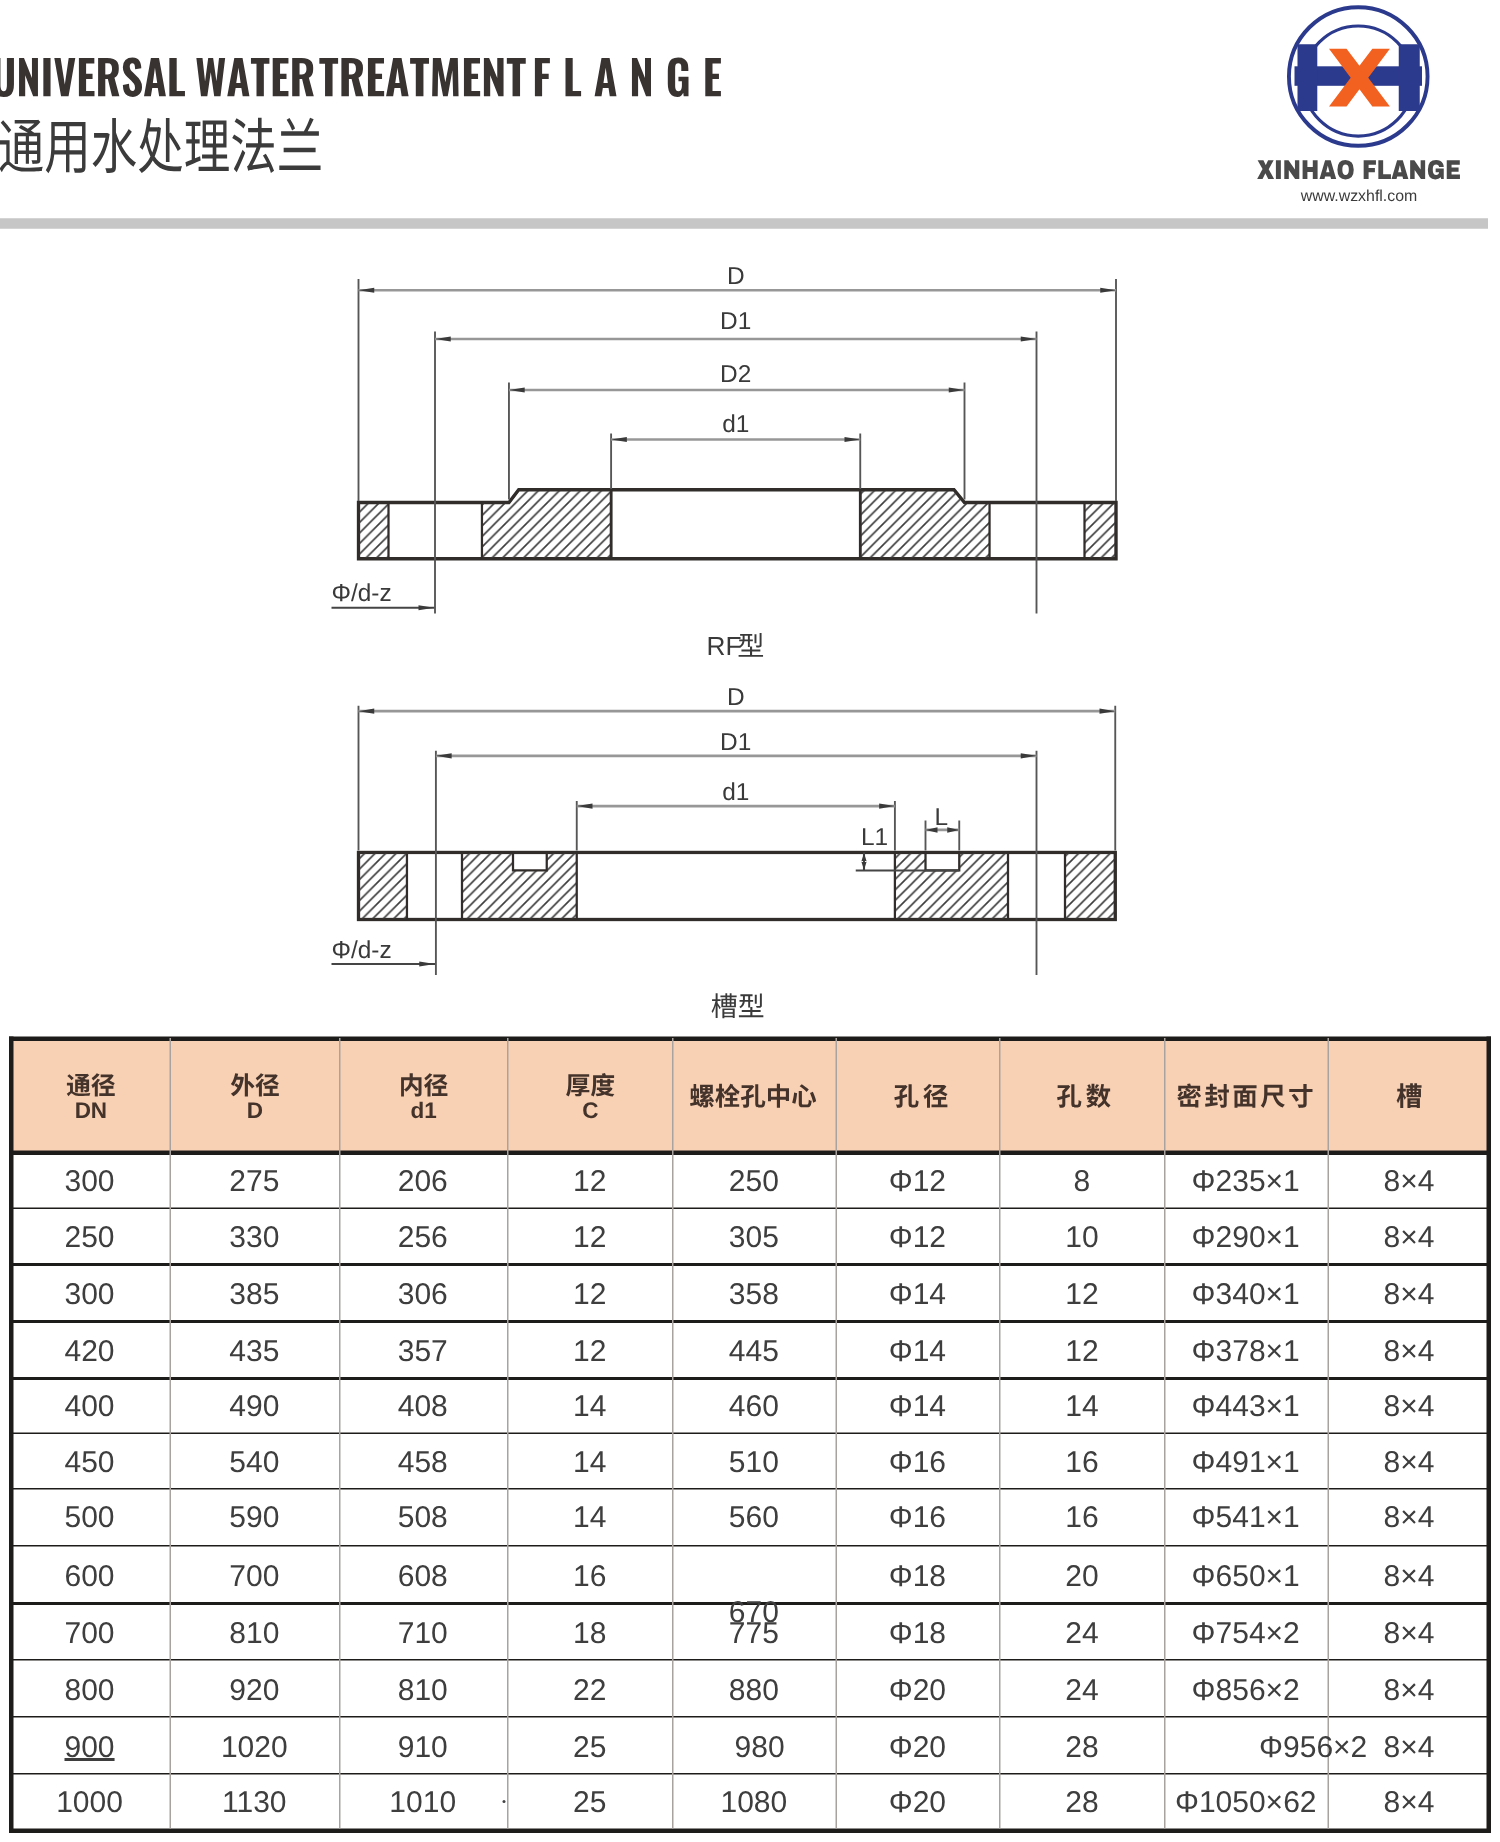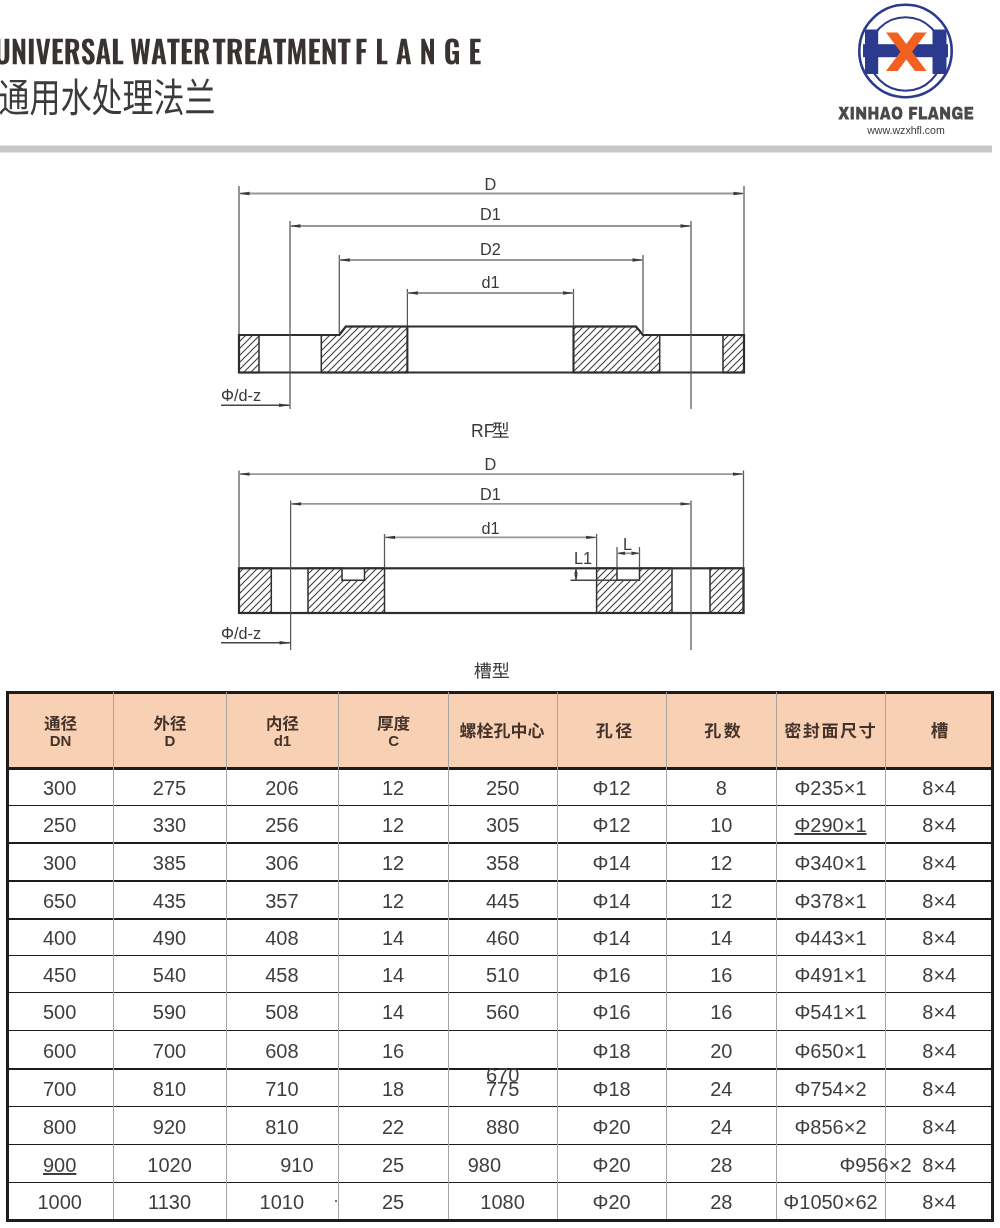--- a/index.html
+++ b/index.html
@@ -42,32 +42,32 @@
 <div class="cell" style="left:666.2px;top:769.05px;width:110.19999999999993px;">8</div>
 <div class="cell" style="left:776.4px;top:769.05px;width:108.20000000000005px;">Φ235×1</div>
 <div class="cell" style="left:884.6px;top:769.05px;width:109.39999999999998px;">8×4</div>
 <div class="cell" style="left:6px;top:806.05px;width:107.4px;">250</div>
 <div class="cell" style="left:113.4px;top:806.05px;width:112.29999999999998px;">330</div>
 <div class="cell" style="left:225.7px;top:806.05px;width:112.30000000000001px;">256</div>
 <div class="cell" style="left:338px;top:806.05px;width:110.19999999999999px;">12</div>
 <div class="cell" style="left:448.2px;top:806.05px;width:108.80000000000001px;">305</div>
 <div class="cell" style="left:557px;top:806.05px;width:109.20000000000005px;">Φ12</div>
 <div class="cell" style="left:666.2px;top:806.05px;width:110.19999999999993px;">10</div>
-<div class="cell" style="left:776.4px;top:806.05px;width:108.20000000000005px;text-decoration:underline;">Φ290×1</div>
+<div class="cell" style="left:776.4px;top:806.05px;width:108.20000000000005px;">Φ290×1</div>
 <div class="cell" style="left:884.6px;top:806.05px;width:109.39999999999998px;">8×4</div>
 <div class="cell" style="left:6px;top:844.1px;width:107.4px;">300</div>
 <div class="cell" style="left:113.4px;top:844.1px;width:112.29999999999998px;">385</div>
 <div class="cell" style="left:225.7px;top:844.1px;width:112.30000000000001px;">306</div>
 <div class="cell" style="left:338px;top:844.1px;width:110.19999999999999px;">12</div>
 <div class="cell" style="left:448.2px;top:844.1px;width:108.80000000000001px;">358</div>
 <div class="cell" style="left:557px;top:844.1px;width:109.20000000000005px;">Φ14</div>
 <div class="cell" style="left:666.2px;top:844.1px;width:110.19999999999993px;">12</div>
 <div class="cell" style="left:776.4px;top:844.1px;width:108.20000000000005px;">Φ340×1</div>
 <div class="cell" style="left:884.6px;top:844.1px;width:109.39999999999998px;">8×4</div>
-<div class="cell" style="left:6px;top:881.65px;width:107.4px;">650</div>
+<div class="cell" style="left:6px;top:881.65px;width:107.4px;">420</div>
 <div class="cell" style="left:113.4px;top:881.65px;width:112.29999999999998px;">435</div>
 <div class="cell" style="left:225.7px;top:881.65px;width:112.30000000000001px;">357</div>
 <div class="cell" style="left:338px;top:881.65px;width:110.19999999999999px;">12</div>
 <div class="cell" style="left:448.2px;top:881.65px;width:108.80000000000001px;">445</div>
 <div class="cell" style="left:557px;top:881.65px;width:109.20000000000005px;">Φ14</div>
 <div class="cell" style="left:666.2px;top:881.65px;width:110.19999999999993px;">12</div>
 <div class="cell" style="left:776.4px;top:881.65px;width:108.20000000000005px;">Φ378×1</div>
 <div class="cell" style="left:884.6px;top:881.65px;width:109.39999999999998px;">8×4</div>
 <div class="cell" style="left:6px;top:919.25px;width:107.4px;">400</div>
 <div class="cell" style="left:113.4px;top:919.25px;width:112.29999999999998px;">490</div>
@@ -118,23 +118,23 @@
 <div class="cell" style="left:113.4px;top:1107.6px;width:112.29999999999998px;">920</div>
 <div class="cell" style="left:225.7px;top:1107.6px;width:112.30000000000001px;">810</div>
 <div class="cell" style="left:338px;top:1107.6px;width:110.19999999999999px;">22</div>
 <div class="cell" style="left:448.2px;top:1107.6px;width:108.80000000000001px;">880</div>
 <div class="cell" style="left:557px;top:1107.6px;width:109.20000000000005px;">Φ20</div>
 <div class="cell" style="left:666.2px;top:1107.6px;width:110.19999999999993px;">24</div>
 <div class="cell" style="left:776.4px;top:1107.6px;width:108.20000000000005px;">Φ856×2</div>
 <div class="cell" style="left:884.6px;top:1107.6px;width:109.39999999999998px;">8×4</div>
 <div class="cell" style="left:6px;top:1145.6px;width:107.4px;text-decoration:underline;">900</div>
 <div class="cell" style="left:113.4px;top:1145.6px;width:112.29999999999998px;">1020</div>
-<div class="cell" style="left:225.7px;top:1145.6px;width:112.30000000000001px;padding-left:15px;">910</div>
+<div class="cell" style="left:225.7px;top:1145.6px;width:112.30000000000001px;">910</div>
 <div class="cell" style="left:338px;top:1145.6px;width:110.19999999999999px;">25</div>
-<div class="cell" style="left:430px;top:1145.6px;width:108.80000000000001px;">980</div>
+<div class="cell" style="left:452px;top:1145.6px;width:108.80000000000001px;">980</div>
 <div class="cell" style="left:557px;top:1145.6px;width:109.20000000000005px;">Φ20</div>
 <div class="cell" style="left:666.2px;top:1145.6px;width:110.19999999999993px;">28</div>
 <div class="cell" style="left:776.4px;top:1145.6px;width:108.20000000000005px;margin-left:45px;">Φ956×2</div>
 <div class="cell" style="left:884.6px;top:1145.6px;width:109.39999999999998px;">8×4</div>
 <div class="cell" style="left:6px;top:1183.0px;width:107.4px;">1000</div>
 <div class="cell" style="left:113.4px;top:1183.0px;width:112.29999999999998px;">1130</div>
 <div class="cell" style="left:225.7px;top:1183.0px;width:112.30000000000001px;">1010</div>
 <div class="cell" style="left:338px;top:1183.0px;width:110.19999999999999px;">25</div>
 <div class="cell" style="left:448.2px;top:1183.0px;width:108.80000000000001px;">1080</div>
 <div class="cell" style="left:557px;top:1183.0px;width:109.20000000000005px;">Φ20</div>

